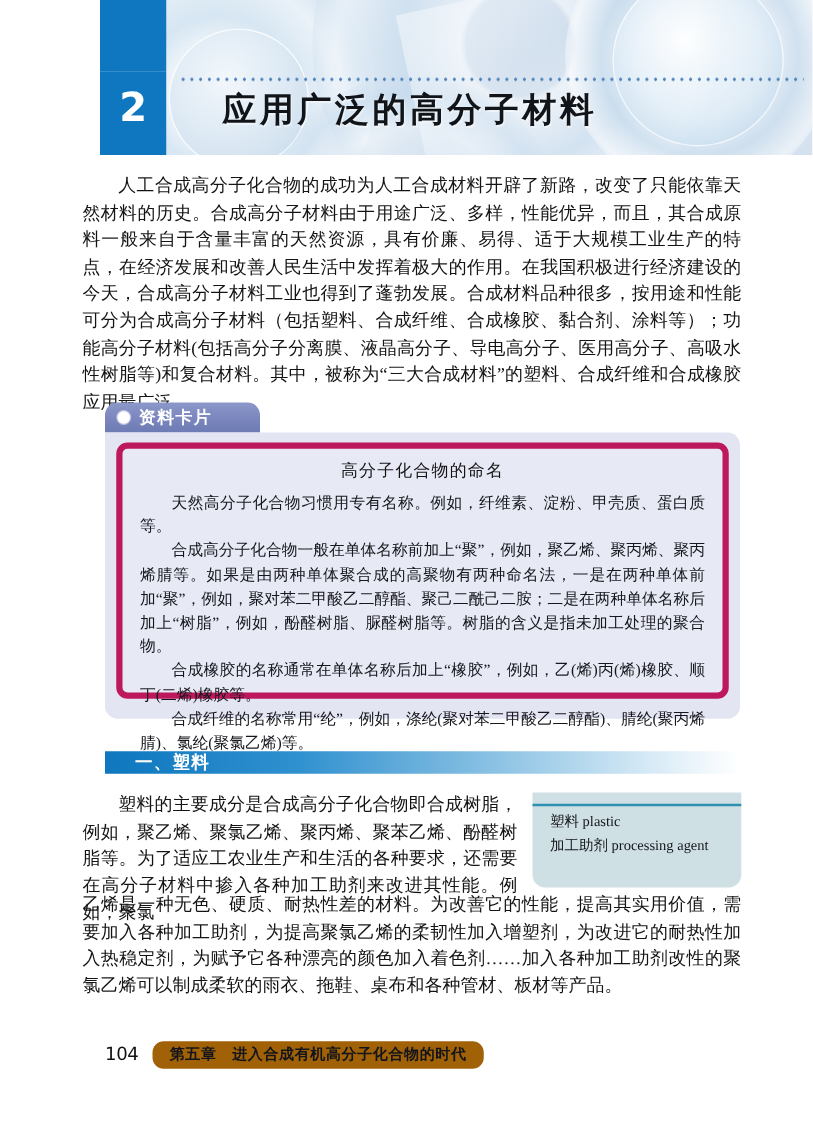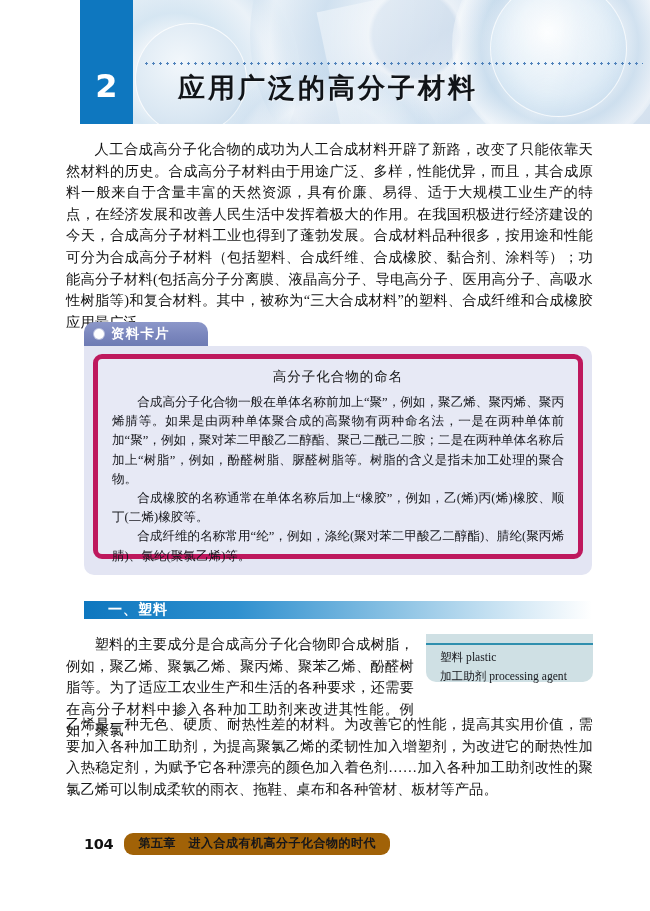--- a/index.html
+++ b/index.html
@@ -282,21 +282,21 @@
     width: 527px;
   }
   #plastic-para-b p { text-indent: 0; }
 
   
   .vocab-box {
     position: absolute;
     left: 426px;
     top: 634px;
     width: 167px;
-    height: 48px;
+    height: 76px;
     background: #cfe0e4;
     border-radius: 0 0 10px 10px;
     box-sizing: border-box;
     padding: 14px 0 0 14px;
   }
   .vocab-box-rule {
     position: absolute;
     left: 0;
     top: 9px;
     width: 167px;
@@ -313,21 +313,21 @@
   
   .footer {
     position: absolute;
     left: 84px;
     top: 833px;
     display: flex;
     align-items: center;
   }
   .footer-page-number {
     font-family: "DejaVu Sans", sans-serif;
-    font-weight: bold;
+    font-weight: normal;
     font-size: 14.5px;
     color: #111111;
     letter-spacing: -0.3px;
   }
   .footer-pill {
     margin-left: 11px;
     background: #a16207;
     border-radius: 9px;
     padding: 2px 14px 3px 14px;
     font-size: 12px;
@@ -363,20 +363,21 @@
 
 <div class="info-card">
   <div class="info-card-tab">
     <span class="tab-dot"></span>
     <span class="tab-label">资料卡片</span>
   </div>
   <div class="info-card-body">
     <div class="info-card-inner">
       <div class="card-title">高分子化合物的命名</div>
       <div class="card-text">
+        <p>天然高分子化合物习惯用专有名称。例如，纤维素、淀粉、甲壳质、蛋白质等。</p>
         <p>合成高分子化合物一般在单体名称前加上“聚”，例如，聚乙烯、聚丙烯、聚丙烯腈等。如果是由两种单体聚合成的高聚物有两种命名法，一是在两种单体前加“聚”，例如，聚对苯二甲酸乙二醇酯、聚己二酰己二胺；二是在两种单体名称后加上“树脂”，例如，酚醛树脂、脲醛树脂等。树脂的含义是指未加工处理的聚合物。</p>
         <p>合成橡胶的名称通常在单体名称后加上“橡胶”，例如，乙(烯)丙(烯)橡胶、顺丁(二烯)橡胶等。</p>
         <p>合成纤维的名称常用“纶”，例如，涤纶(聚对苯二甲酸乙二醇酯)、腈纶(聚丙烯腈)、氯纶(聚氯乙烯)等。</p>
       </div>
     </div>
   </div>
 </div>
 
 <div class="section-header">
   <span class="section-header-label">一、塑料</span>

